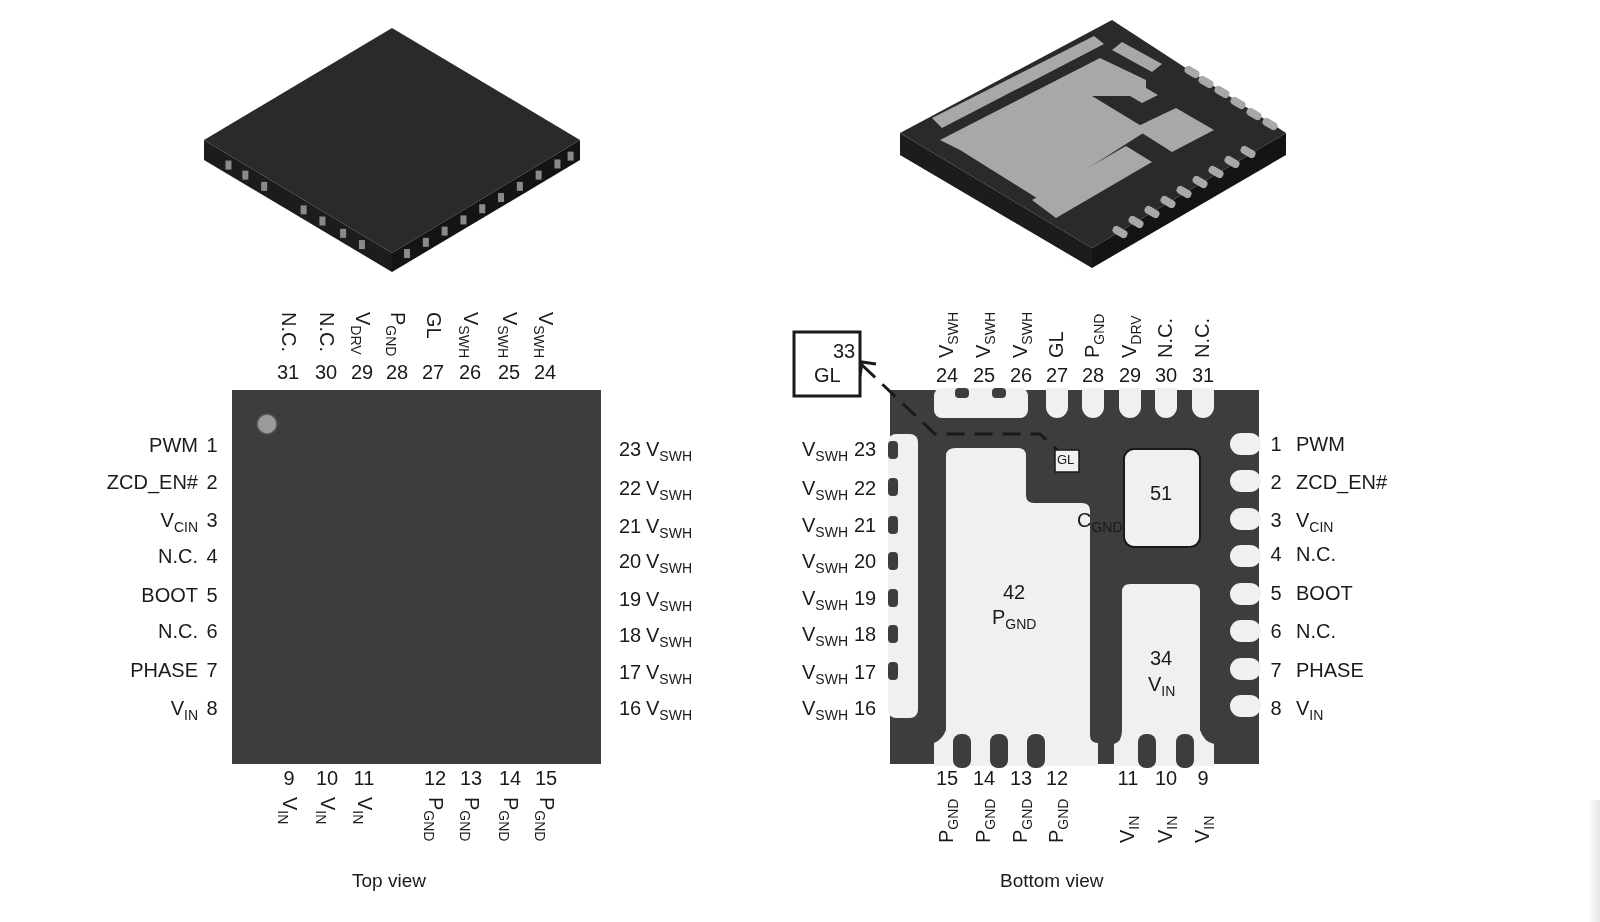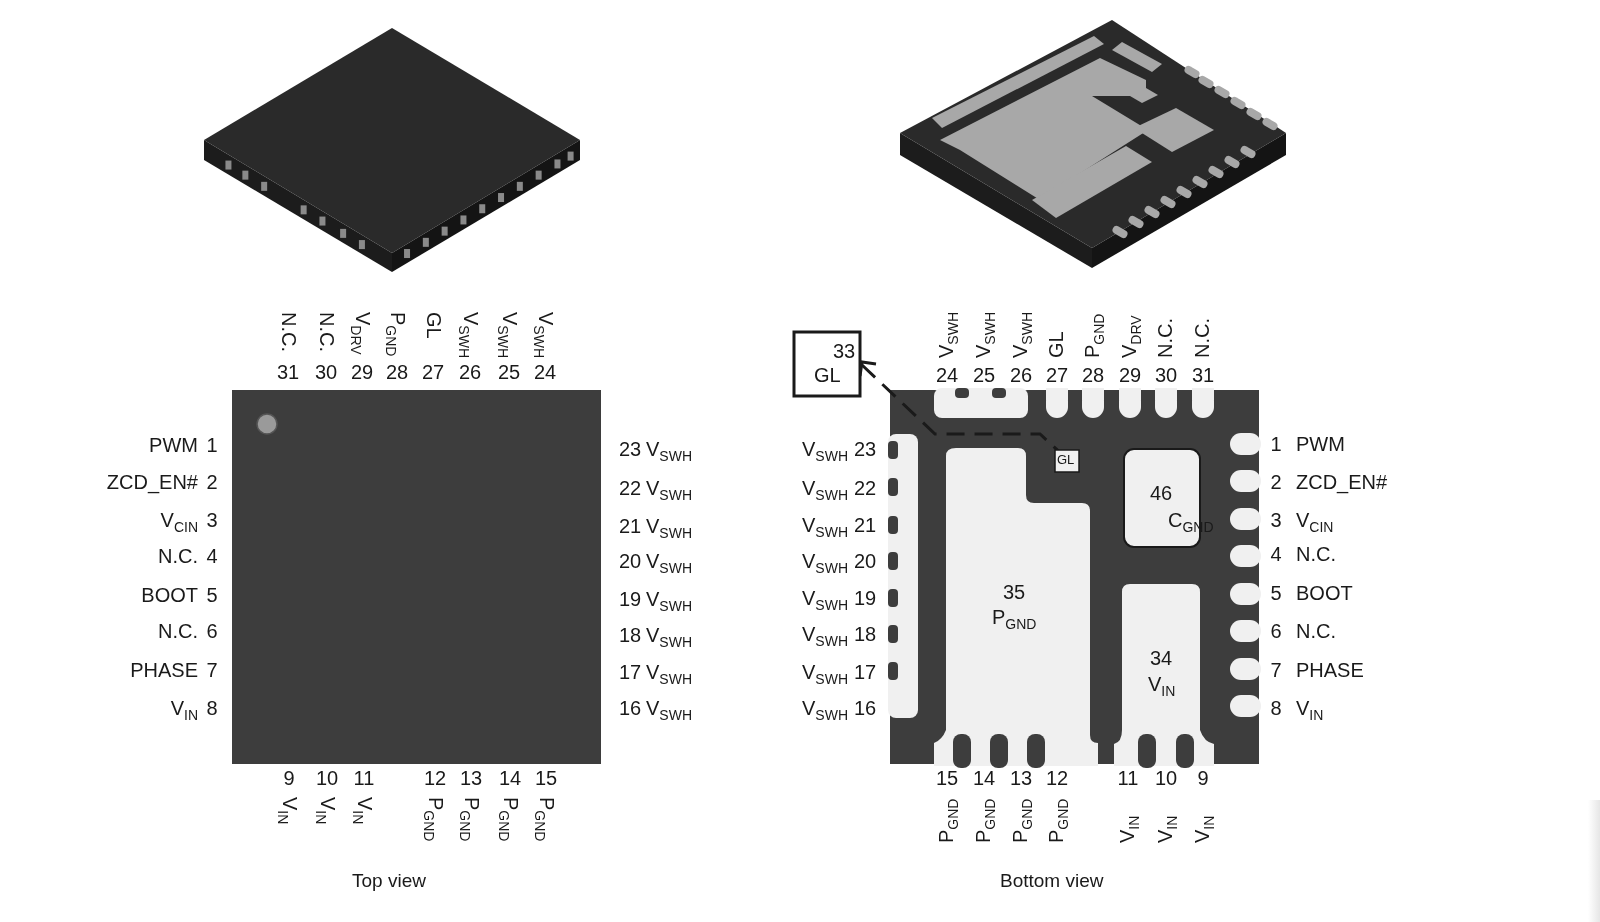--- a/index.html
+++ b/index.html
@@ -127,24 +127,24 @@
 
     <rect x="794" y="332" width="66" height="64" fill="#fff" stroke="#1a1a1a" stroke-width="3"></rect>
     <rect x="1055" y="450" width="24" height="22" fill="#f0f0f0" stroke="#1a1a1a" stroke-width="1.5"></rect>
   </g>
 </svg>
 
 <div class="lbl" style="left:814px;top:340px;margin-left:19px;">33</div>
 <div class="lbl" style="left:814px;top:364px;">GL</div>
 <div class="lbl" style="left:1057px;top:452px;font-size:13px;line-height:16px;">GL</div>
 
-<div class="lbl" style="left:1150px;top:482px;">46</div>
-<div class="lbl" style="left:1168px;top:509px;"><span>C</span><sub>GND</sub></div>
-
-<div class="lbl" style="left:1003px;top:581px;">35</div>
+<div class="lbl" style="left:1150px;top:482px;">51</div>
+<div class="lbl" style="left:1077px;top:509px;"><span>C</span><sub>GND</sub></div>
+
+<div class="lbl" style="left:1003px;top:581px;">42</div>
 <div class="lbl" style="left:992px;top:606px;"><span>P</span><sub>GND</sub></div>
 
 <div class="lbl" style="left:1150px;top:647px;">34</div>
 <div class="lbl" style="left:1148px;top:673px;"><span>V</span><sub>IN</sub></div>
 
 <div class="caption" style="left:352px;top:870px;">Top view</div>
 <div class="caption" style="left:1000px;top:870px;">Bottom view</div>
 
 <div id="labels">
     <div class="num" style="left: 194px; top: 434px;">1</div>

